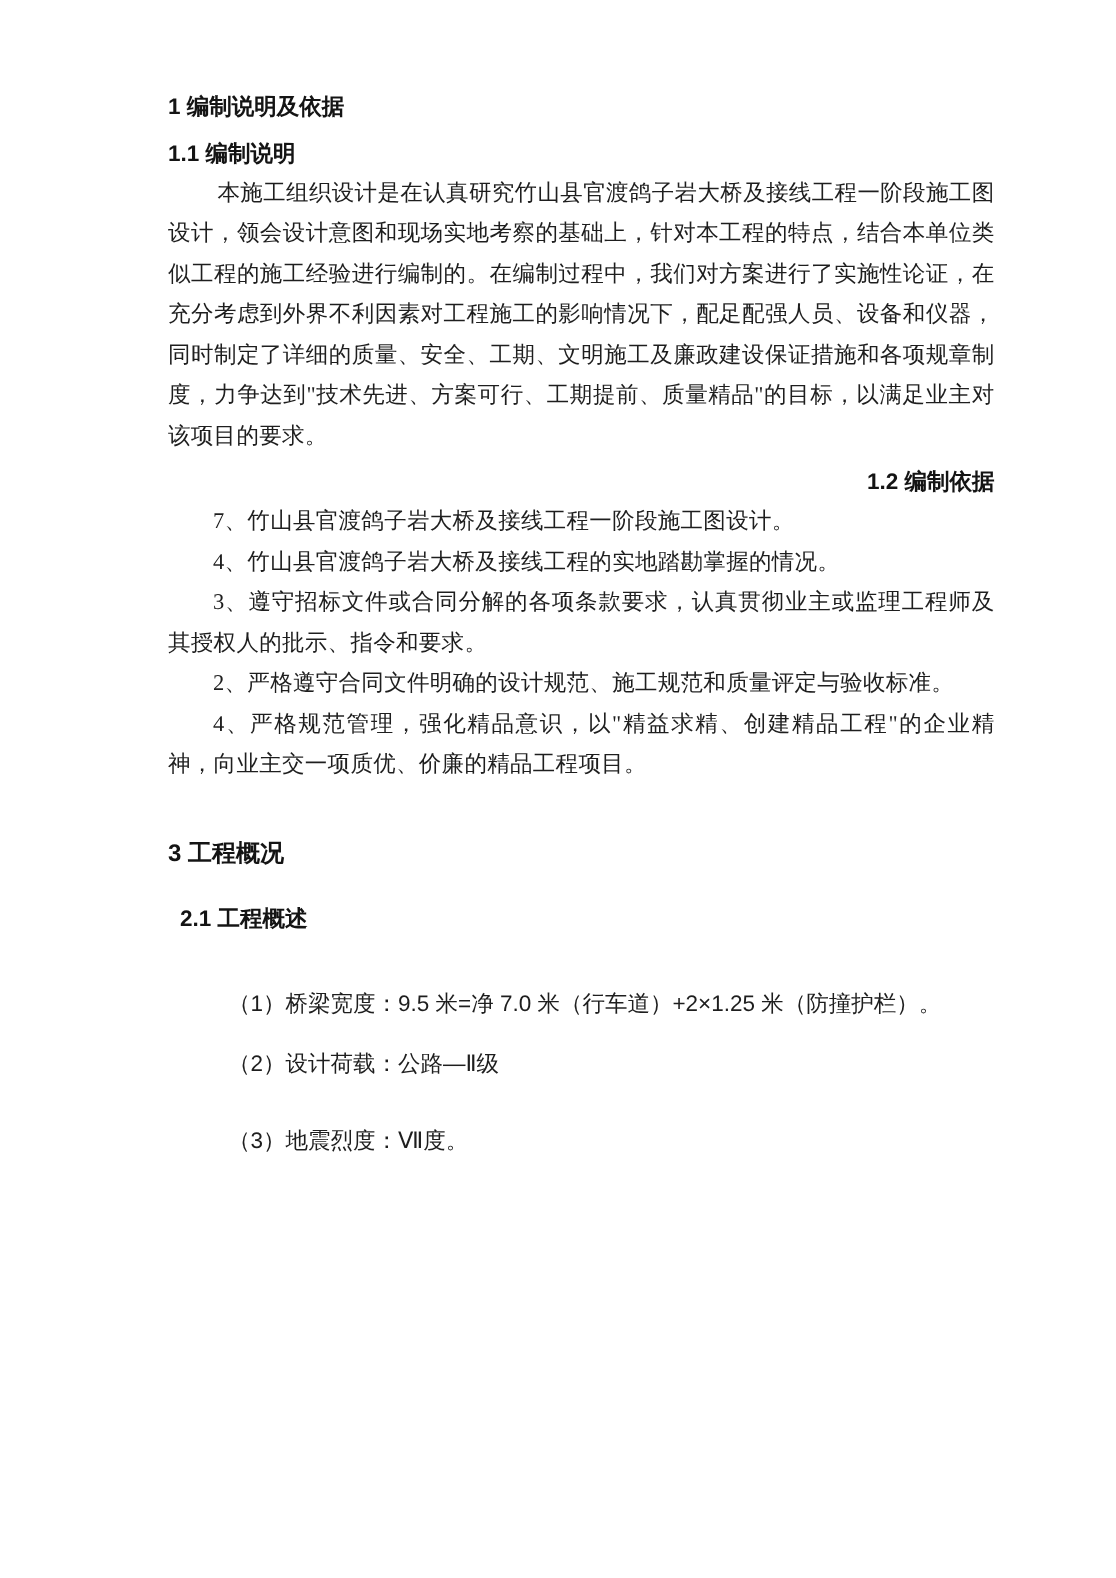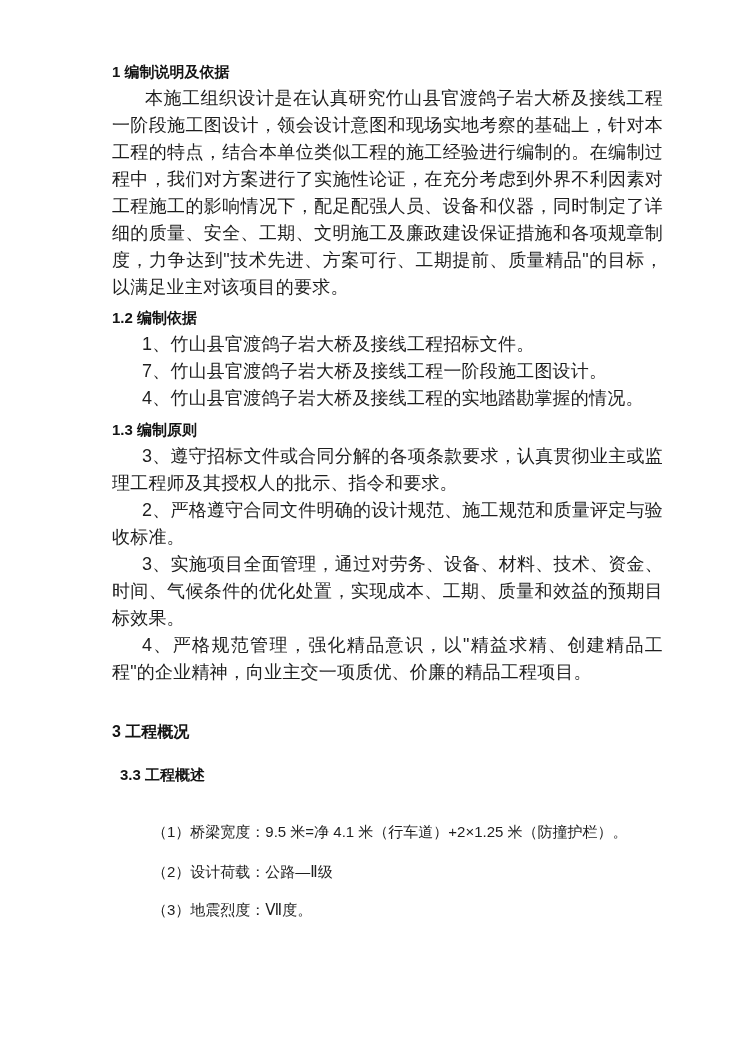--- a/index.html
+++ b/index.html
@@ -43,71 +43,70 @@
     color: #141414;
   }
   .h-sub-21 {
     font-size: 15px;
     font-weight: bold;
     line-height: 27px;
     margin: 16px 0 0 8px;
     color: #141414;
   }
   .body-p {
-    font-size: 18px;
+    font-size: 15px;
     line-height: 27px;
     margin: 0;
     text-align: justify;
     letter-spacing: 0.2px;
+    font-family: Liberation Serif, serif;
   }
   .first-indent { text-indent: 33px; }
   .item-indent  { text-indent: 30px; }
-  .mt-3 { margin-top: 3px; }
+  .mt-3 { margin-top: 3px; text-align: right; }
   .mt-4 { margin-top: 4px; }
   .tech-title {
     font-size: 15px;
     line-height: 27px;
     margin: 30px 0 0 0;
     padding-left: 50px;
   }
   .spec-item {
     font-size: 15px;
     line-height: 27px;
     margin: 0;
     padding-left: 40px;
   }
   .spec-1 { margin-top: 30px; }
   .spec-2 { margin-top: 13px; }
-  .spec-3 { margin-top: 11px; }
+  .spec-3 { margin-top: 24px; }
 </style>
 </head>
 <body>
 
 <div class="page">
 
   <h1 class="h-chapter">1 编制说明及依据</h1>
 
+  <h2 class="h-sub">1.1 编制说明</h2>
 
   <p class="body-p first-indent">本施工组织设计是在认真研究竹山县官渡鸽子岩大桥及接线工程一阶段施工图设计，领会设计意图和现场实地考察的基础上，针对本工程的特点，结合本单位类似工程的施工经验进行编制的。在编制过程中，我们对方案进行了实施性论证，在充分考虑到外界不利因素对工程施工的影响情况下，配足配强人员、设备和仪器，同时制定了详细的质量、安全、工期、文明施工及廉政建设保证措施和各项规章制度，力争达到"技术先进、方案可行、工期提前、质量精品"的目标，以满足业主对该项目的要求。</p>
 
   <h2 class="h-sub mt-3">1.2 编制依据</h2>
 
-  <p class="body-p item-indent">1、竹山县官渡鸽子岩大桥及接线工程招标文件。</p>
   <p class="body-p item-indent">7、竹山县官渡鸽子岩大桥及接线工程一阶段施工图设计。</p>
   <p class="body-p item-indent">4、竹山县官渡鸽子岩大桥及接线工程的实地踏勘掌握的情况。</p>
 
-  <h2 class="h-sub mt-4">1.3 编制原则</h2>
 
   <p class="body-p item-indent">3、遵守招标文件或合同分解的各项条款要求，认真贯彻业主或监理工程师及其授权人的批示、指令和要求。</p>
   <p class="body-p item-indent">2、严格遵守合同文件明确的设计规范、施工规范和质量评定与验收标准。</p>
-  <p class="body-p item-indent">3、实施项目全面管理，通过对劳务、设备、材料、技术、资金、时间、气候条件的优化处置，实现成本、工期、质量和效益的预期目标效果。</p>
   <p class="body-p item-indent">4、严格规范管理，强化精品意识，以"精益求精、创建精品工程"的企业精神，向业主交一项质优、价廉的精品工程项目。</p>
 
   <h1 class="h-chapter2">3 工程概况</h1>
 
-  <h2 class="h-sub-21">3.3 工程概述</h2>
+  <h2 class="h-sub-21">2.1 工程概述</h2>
 
 
-  <p class="spec-item spec-1">（1）桥梁宽度：9.5 米=净 4.1 米（行车道）+2×1.25 米（防撞护栏）。</p>
+  <p class="spec-item spec-1">（1）桥梁宽度：9.5 米=净 7.0 米（行车道）+2×1.25 米（防撞护栏）。</p>
   <p class="spec-item spec-2">（2）设计荷载：公路—Ⅱ级</p>
   <p class="spec-item spec-3">（3）地震烈度：Ⅶ度。</p>
 
 </div>
 
 </body></html>

